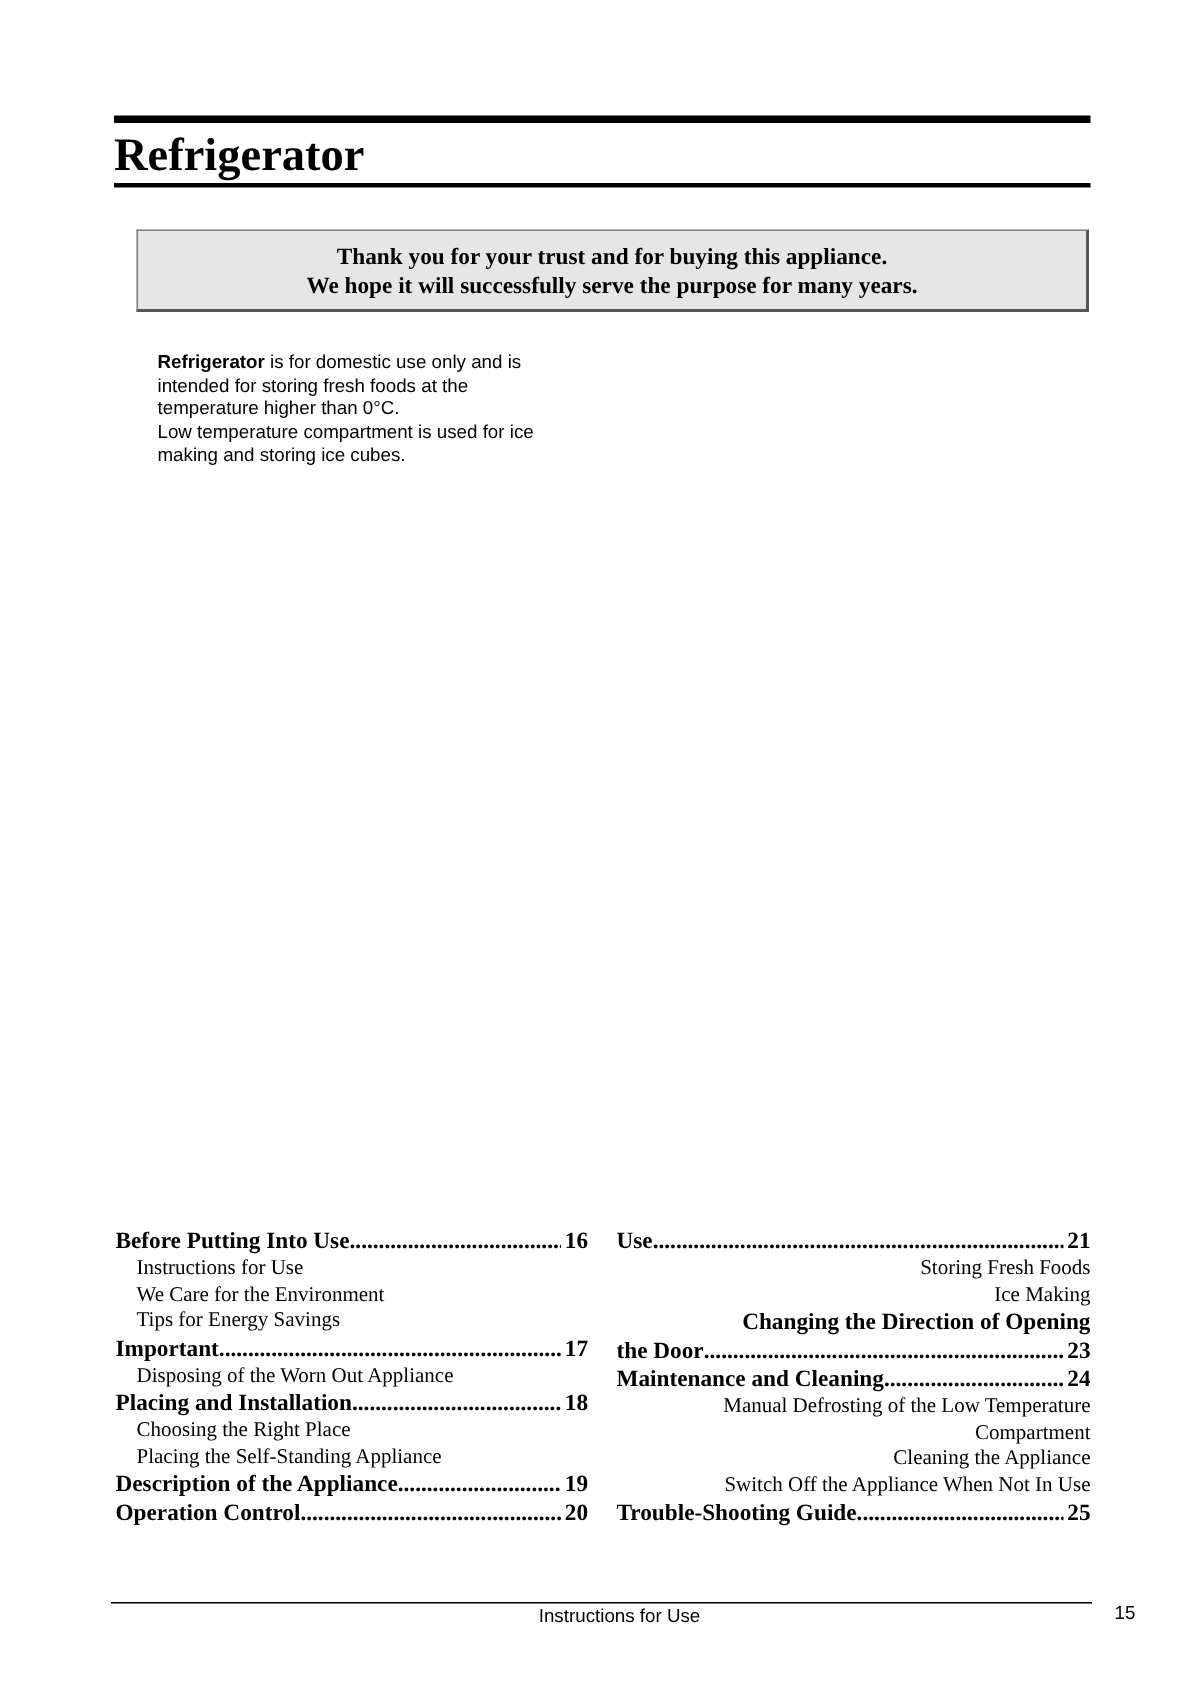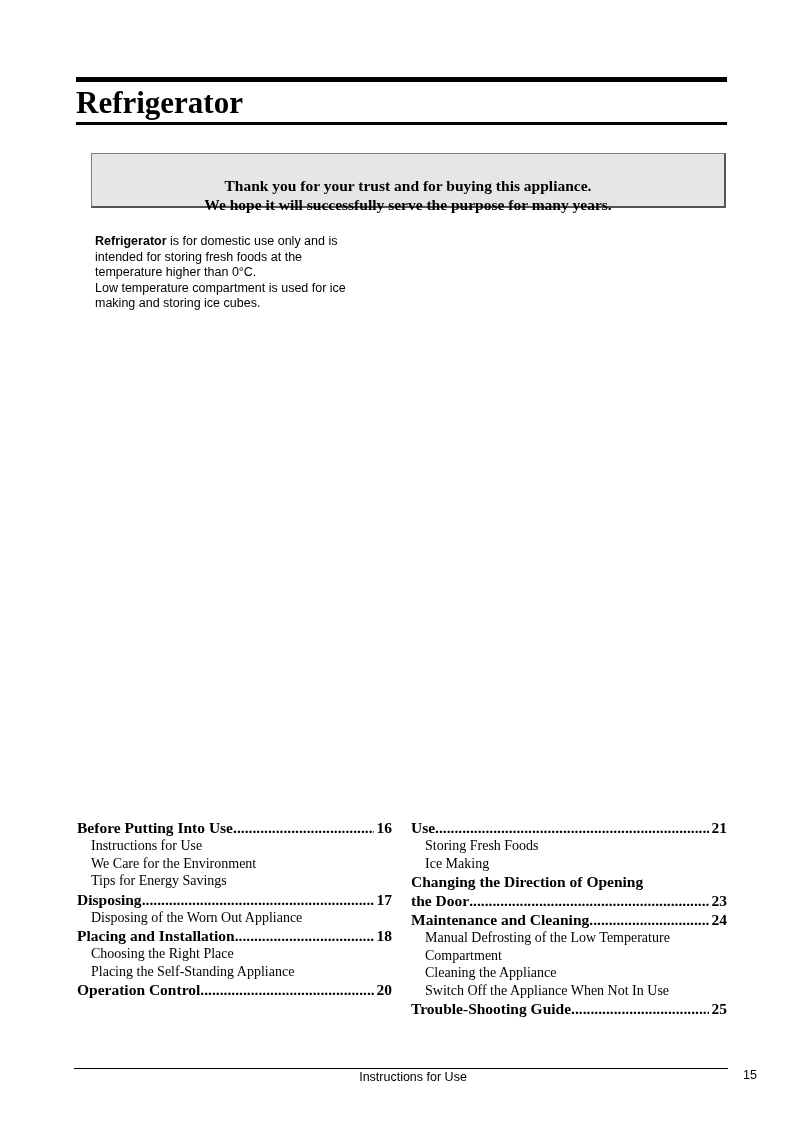--- a/index.html
+++ b/index.html
@@ -1,25 +1,25 @@
 <!DOCTYPE html>
 <html><head>
 <meta charset="utf-8">
 <style>
   html, body { margin: 0; padding: 0; background: #ffffff; }
   body { width: 802px; height: 1134px; position: relative; overflow: hidden; color: #000; }
   .rule-top { position: absolute; left: 76px; top: 77px; width: 651px; height: 5px; background: #000; }
   .title { position: absolute; left: 76px; top: 84px; font-family: "Liberation Serif", serif; font-weight: bold; font-size: 31px; line-height: 38px; margin: 0; }
   .rule-bottom { position: absolute; left: 76px; top: 122px; width: 651px; height: 3px; background: #000; }
-  .thanks-box { position: absolute; left: 91px; top: 153px; width: 635px; height: 55px; background: #e6e6e6; border: 1px solid #7f7f7f; border-right: 2px solid #555; border-bottom: 2px solid #555; text-align: center; font-family: "Liberation Serif", serif; font-weight: bold; font-size: 15.5px; line-height: 19px; box-sizing: border-box; padding-top: 22px; }
-  .intro { position: absolute; left: 95px; top: 234px; width: 300px; font-family: "Liberation Sans", sans-serif; font-size: 12.5px; line-height: 15.5px; }
+  .thanks-box { position: absolute; left: 91px; top: 153px; width: 635px; height: 55px; background: #e6e6e6; border: 1px solid #7f7f7f; border-right: 2px solid #555; border-bottom: 2px solid #555; text-align: center; font-family: "Liberation Serif", serif; font-weight: bold; font-size: 15.5px; line-height: 19px; box-sizing: border-box; padding-top: 8px; }
+  .intro { position: absolute; left: 105px; top: 234px; width: 300px; font-family: "Liberation Sans", sans-serif; font-size: 12.5px; line-height: 15.5px; }
   .intro b { font-weight: bold; }
   .toc { position: absolute; top: 818px; font-family: "Liberation Serif", serif; }
   .toc-left { left: 77px; width: 315px; }
-  .toc-right { left: 411px; width: 316px; }
+  .toc-right { left: 411px; width: 316px; text-align: right; }
   .toc-main { display: flex; font-weight: bold; font-size: 15.5px; line-height: 19px; white-space: nowrap; overflow: hidden; }
   .toc-main .lbl { flex: 0 0 auto; }
   .toc-main .dots { flex: 1 1 auto; overflow: hidden; white-space: nowrap; }
   .toc-main .dots::after { content: "................................................................................................................................................"; }
   .toc-main .pg { flex: 0 0 auto; padding-left: 3px; }
   .toc-main.nodots { display: block; }
   .toc-sub { font-size: 14px; line-height: 17.5px; padding-left: 14px; }
   .footer-rule { position: absolute; left: 74px; top: 1068px; width: 654px; height: 1px; background: #000; }
   .footer-text { position: absolute; left: 0; width: 826px; top: 1070px; text-align: center; font-family: "Liberation Sans", sans-serif; font-size: 12.5px; }
   .footer-page { position: absolute; left: 711px; top: 1068px; font-family: "Liberation Sans", sans-serif; font-size: 12.5px; margin-left: 32px; }
@@ -48,34 +48,39 @@
   <div class="toc-main">
     <span class="lbl">Before Putting Into Use </span>
       <span class="dots"></span>
       <span class="pg">16</span>
   </div>
   <div class="toc-sub">Instructions for Use</div>
   <div class="toc-sub">We Care for the Environment</div>
   <div class="toc-sub">Tips for Energy Savings</div>
 
   <div class="toc-main">
-    <span class="lbl">Disposing</span>
+    <span class="lbl">Important</span>
       <span class="dots"></span>
       <span class="pg">17</span>
   </div>
   <div class="toc-sub">Disposing of the Worn Out Appliance</div>
 
   <div class="toc-main">
     <span class="lbl">Placing and Installation</span>
       <span class="dots"></span>
       <span class="pg">18</span>
   </div>
   <div class="toc-sub">Choosing the Right Place</div>
   <div class="toc-sub">Placing the Self-Standing Appliance</div>
 
+  <div class="toc-main">
+    <span class="lbl">Description of the Appliance</span>
+      <span class="dots"></span>
+      <span class="pg">19</span>
+  </div>
 
   <div class="toc-main">
     <span class="lbl">Operation Control</span>
       <span class="dots"></span>
       <span class="pg">20</span>
   </div>
 </div>
 
 <div class="toc toc-right">
   <div class="toc-main">

